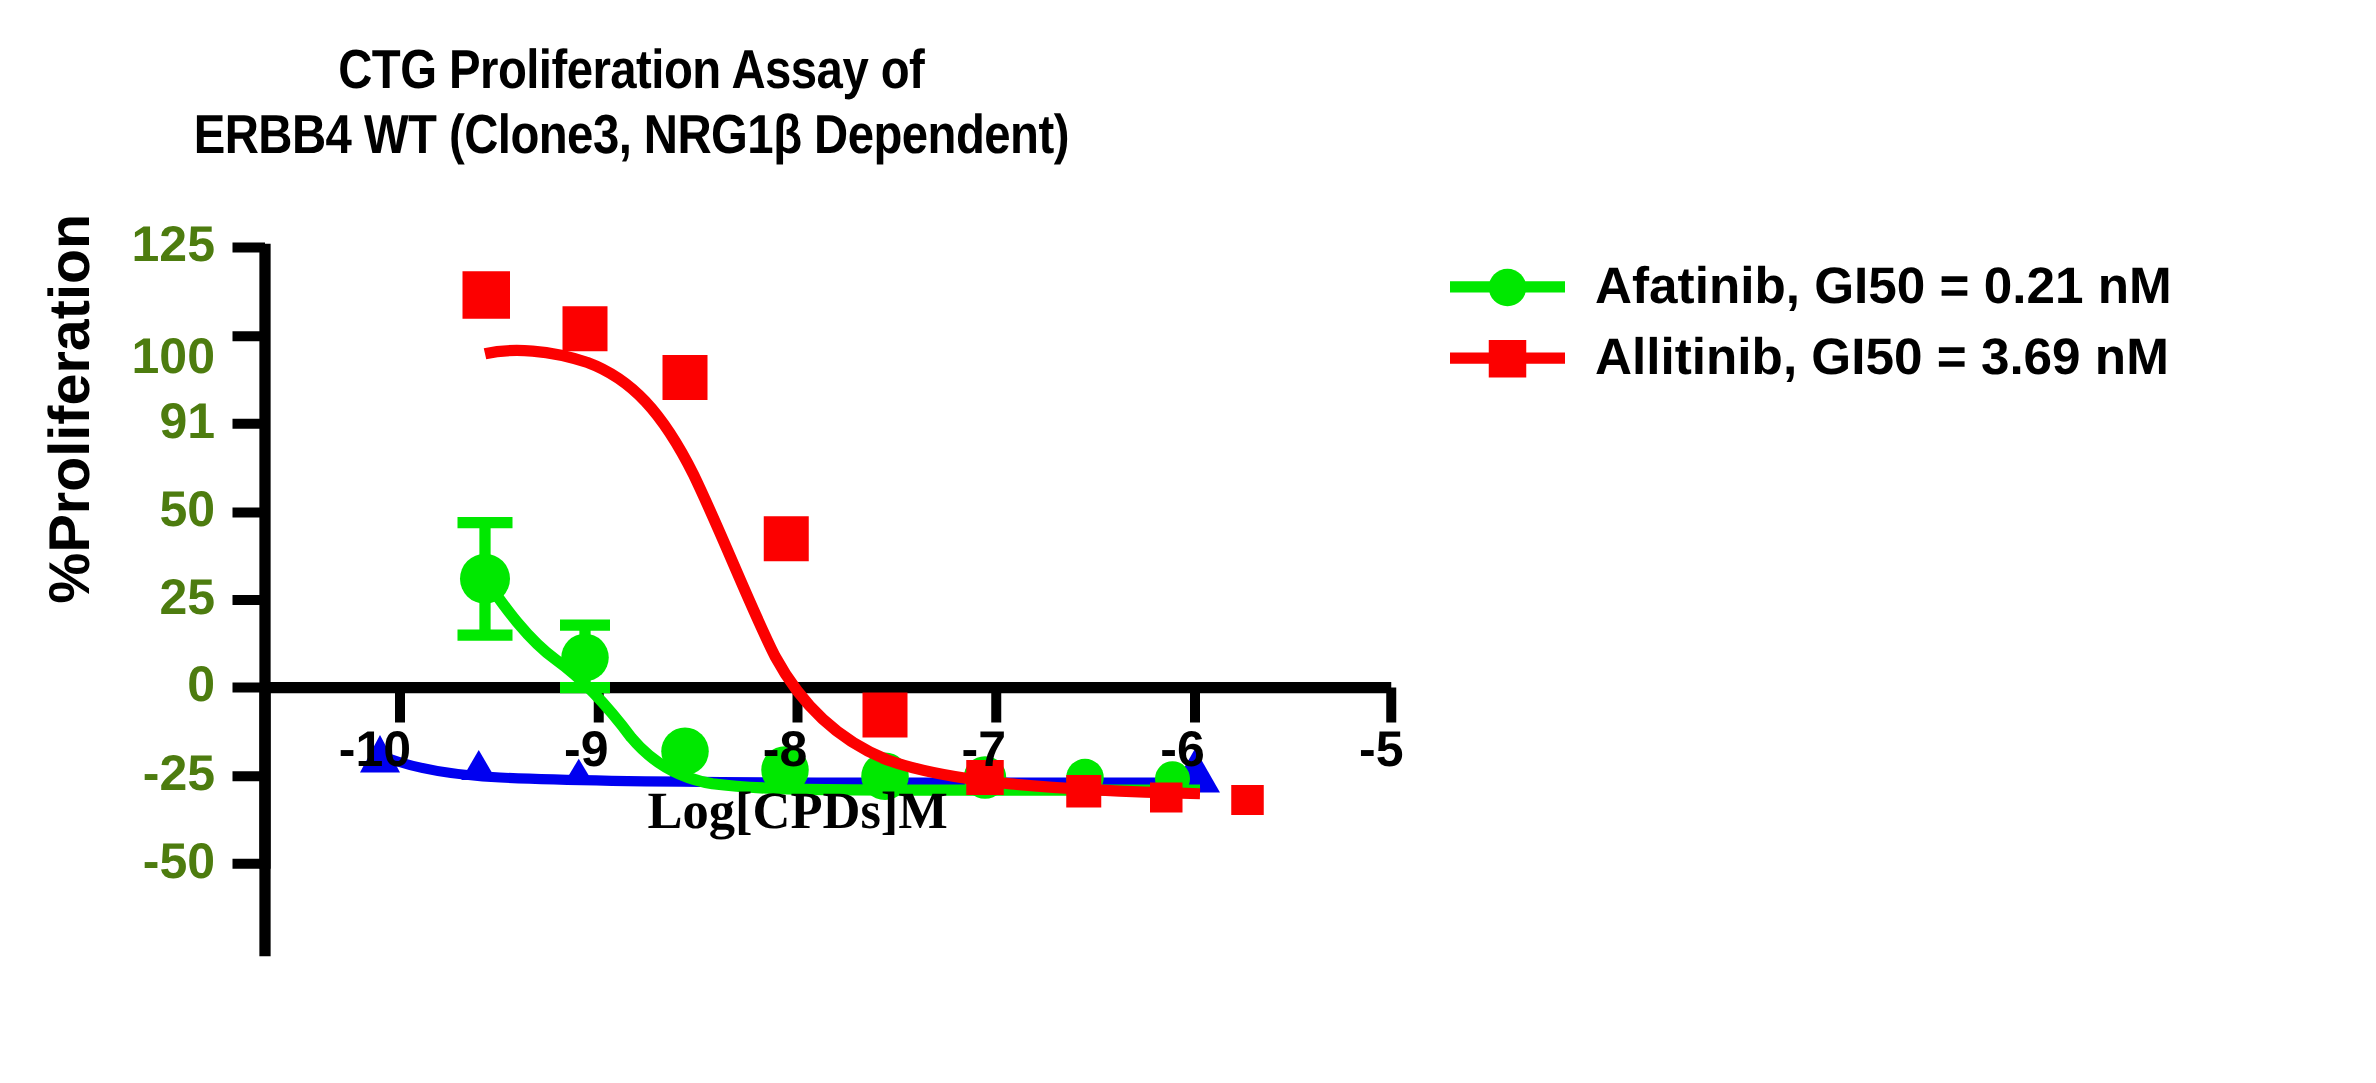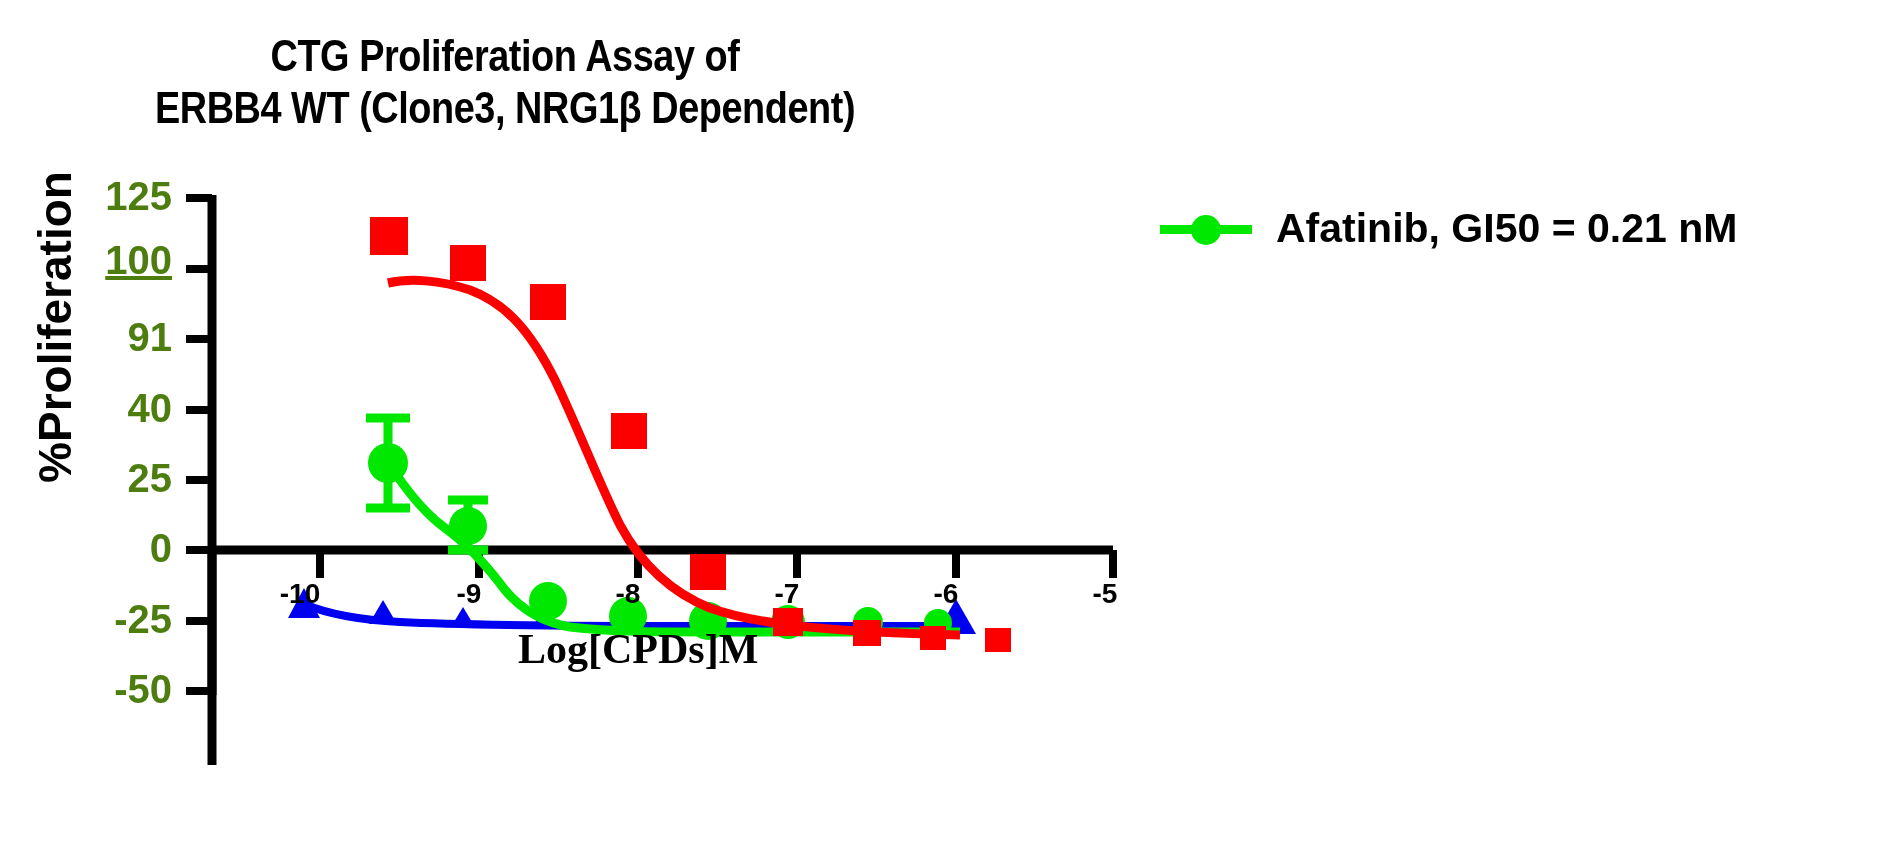--- a/index.html
+++ b/index.html
@@ -28,21 +28,21 @@
     font-family:"Liberation Sans Narrow","Liberation Sans",sans-serif;
     white-space:nowrap;
   }
   .ytick-label{
     position:absolute;text-align:right;width:130px;
     font-weight:bold;font-size:40px;color:#4d7c0f;
     font-family:"Liberation Sans Narrow","Liberation Sans",sans-serif;
   }
   .xtick-label{
     position:absolute;text-align:center;width:90px;
-    font-weight:bold;font-size:28px;color:#000;
+    font-weight:bold;font-size:40px;color:#000;
     font-family:"Liberation Sans Narrow","Liberation Sans",sans-serif;
   }
   .xlabel{
     position:absolute;
     font-weight:bold;font-size:42px;color:#000;
     font-family:Liberation Serif, serif;
     white-space:nowrap;
   }
 
   .legend{position:absolute;left:1160px;top:200px;}
@@ -134,23 +134,23 @@
       <rect x="773" y="608" width="30" height="28"></rect>
       <rect x="853" y="620" width="28" height="26"></rect>
       <rect x="920" y="626" width="26" height="24"></rect>
       <rect x="985" y="628" width="26" height="24"></rect>
     </g>
   </svg>
 
   <div class="ylabel">%Proliferation</div>
 
   <div class="ytick-label" style="left:42px;top:174px;">125</div>
-  <div class="ytick-label" style="left:42px;top:238px;text-decoration:underline;">100</div>
+  <div class="ytick-label" style="left:42px;top:263px;">100</div>
   <div class="ytick-label" style="left:42px;top:315px;">91</div>
-  <div class="ytick-label" style="left:42px;top:386px;">40</div>
+  <div class="ytick-label" style="left:42px;top:386px;">50</div>
   <div class="ytick-label" style="left:42px;top:456px;">25</div>
   <div class="ytick-label" style="left:42px;top:526px;">0</div>
   <div class="ytick-label" style="left:42px;top:597px;">-25</div>
   <div class="ytick-label" style="left:42px;top:667px;">-50</div>
 
   <div class="xtick-label" style="left:255px;top:578px;">-10</div>
   <div class="xtick-label" style="left:424px;top:578px;">-9</div>
   <div class="xtick-label" style="left:583px;top:578px;">-8</div>
   <div class="xtick-label" style="left:742px;top:578px;">-7</div>
   <div class="xtick-label" style="left:901px;top:578px;">-6</div>
@@ -161,17 +161,24 @@
   <div class="legend">
 
     <div class="legend-row">
       <span class="legend-key">
         <span class="legend-line" style="background:#00e800;"></span>
         <span class="legend-mark" style="background:#00e800;border-radius:50%;"></span>
       </span>
       <span class="legend-text">Afatinib, GI50 = 0.21 nM</span>
     </div>
 
+    <div class="legend-row">
+      <span class="legend-key">
+        <span class="legend-line" style="background:#fc0000;"></span>
+        <span class="legend-mark" style="background:#fc0000;"></span>
+      </span>
+      <span class="legend-text">Allitinib, GI50 = 3.69 nM</span>
+    </div>
 
 
   </div>
 
 </div>
 
 </body></html>

